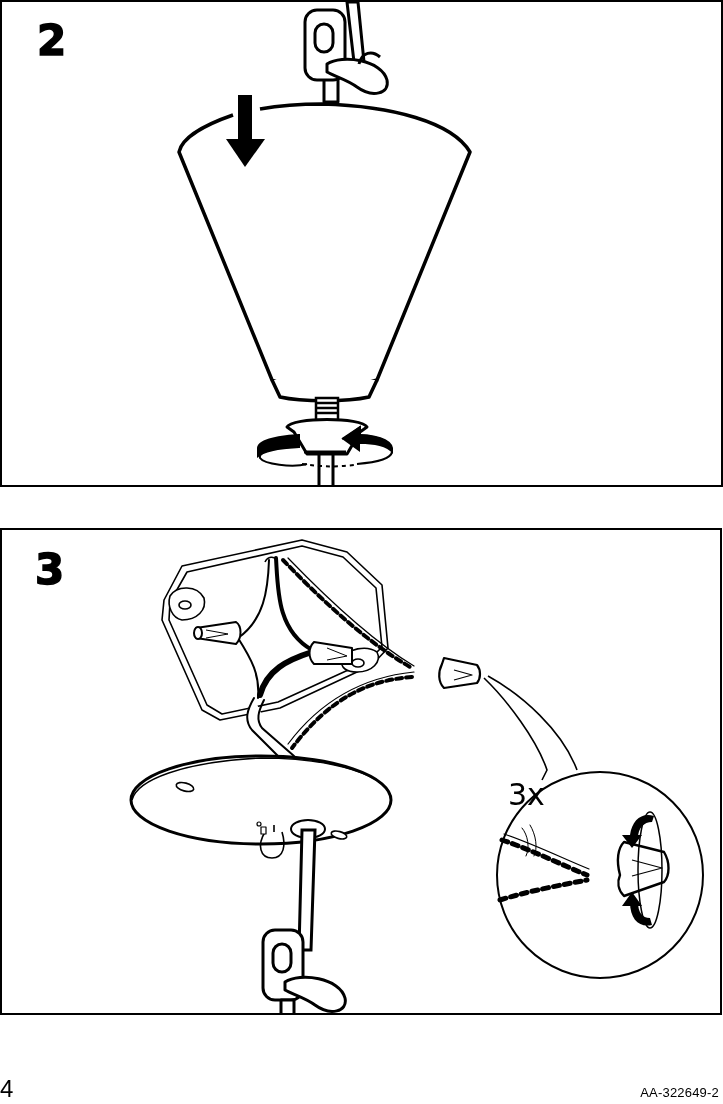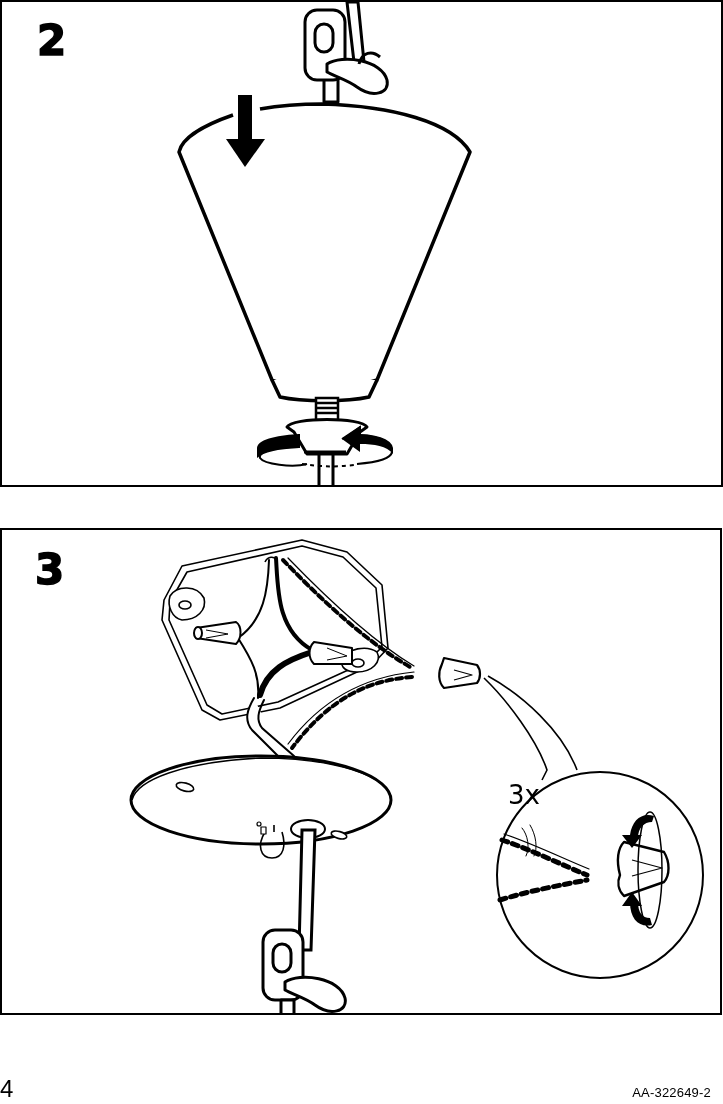--- a/index.html
+++ b/index.html
@@ -8,24 +8,24 @@
   .panel { position: absolute; box-sizing: border-box; border: 2px solid #000; background: #fff; overflow: hidden; }
   #panel-2 { left: 0; top: 0; width: 723px; height: 487px; }
   #panel-3 { left: 0; top: 528px; width: 722px; height: 487px; }
   .step-number { position: absolute; font-family: "DejaVu Sans", sans-serif; font-weight: 900;
                  font-size: 42px; line-height: 42px; letter-spacing: -1px;
                  -webkit-text-stroke: 1.5px #000; }
   #panel-2 .step-number { left: 35px; top: 18px; }
   #panel-3 .step-number { left: 33px; top: 19px; }
   .art { position: absolute; left: 0; top: 0; }
   .qty { position: absolute; left: 506px; top: 250px; font-family: "DejaVu Sans", sans-serif;
-         font-size: 26px; line-height: 30px; font-weight: normal; }
+         font-size: 30px; line-height: 30px; font-weight: normal; }
   .footer-page { position: absolute; left: 0; top: 1077px; font-family: "Liberation Sans", sans-serif;
                  font-size: 24px; line-height: 24px; }
-  .footer-code { position: absolute; right: 12px; top: 1086px; font-family: "Liberation Sans", sans-serif;
+  .footer-code { position: absolute; right: 4px; top: 1086px; font-family: "Liberation Sans", sans-serif;
                  font-size: 13px; line-height: 14px; letter-spacing: 0.2px; }
 </style>
 </head>
 <body>
 
 <div class="panel" id="panel-2">
   <div class="step-number">2</div>
   <svg class="art" width="723" height="487" viewBox="0 0 723 487">
 
     <g fill="#fff" stroke="#000" stroke-width="3" stroke-linejoin="round">

